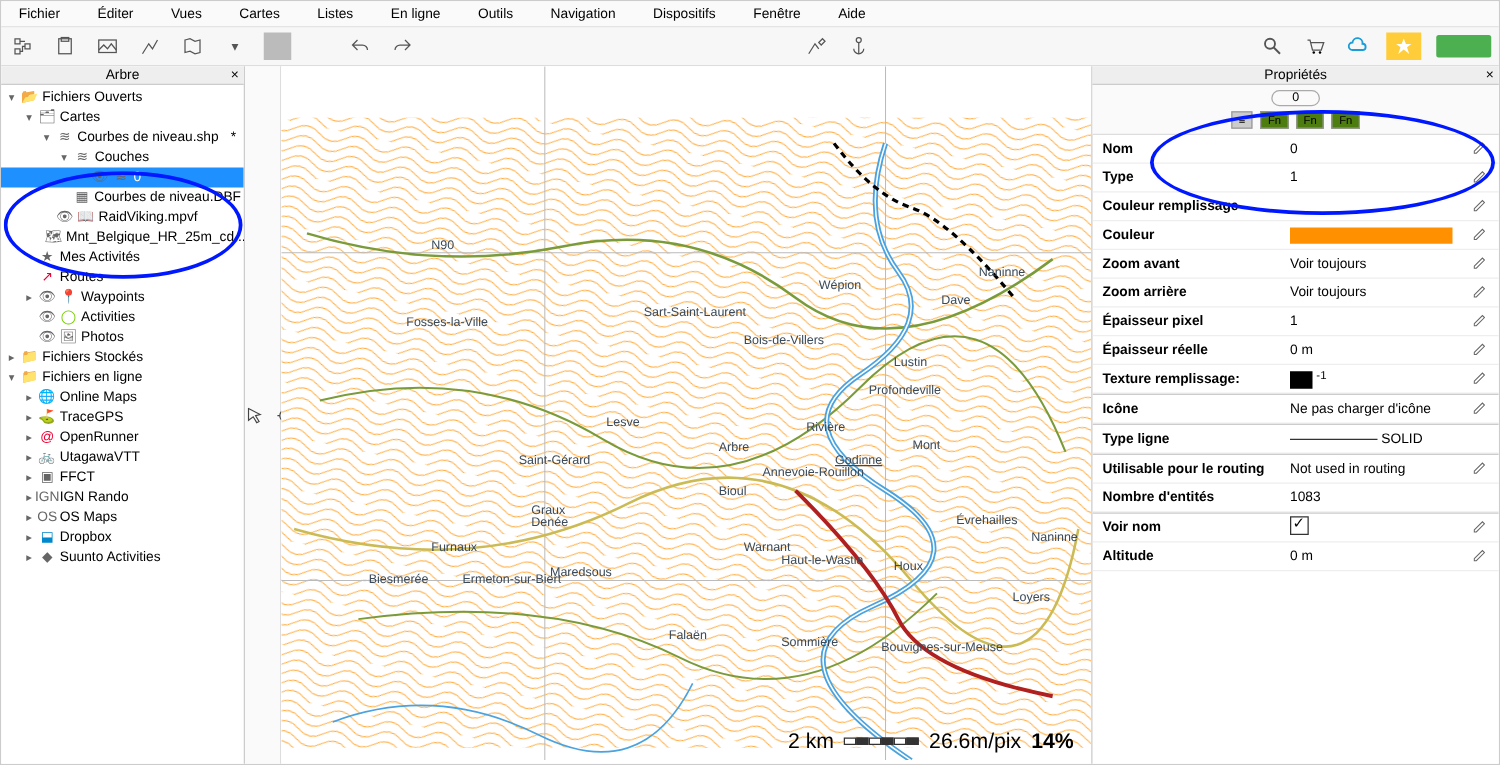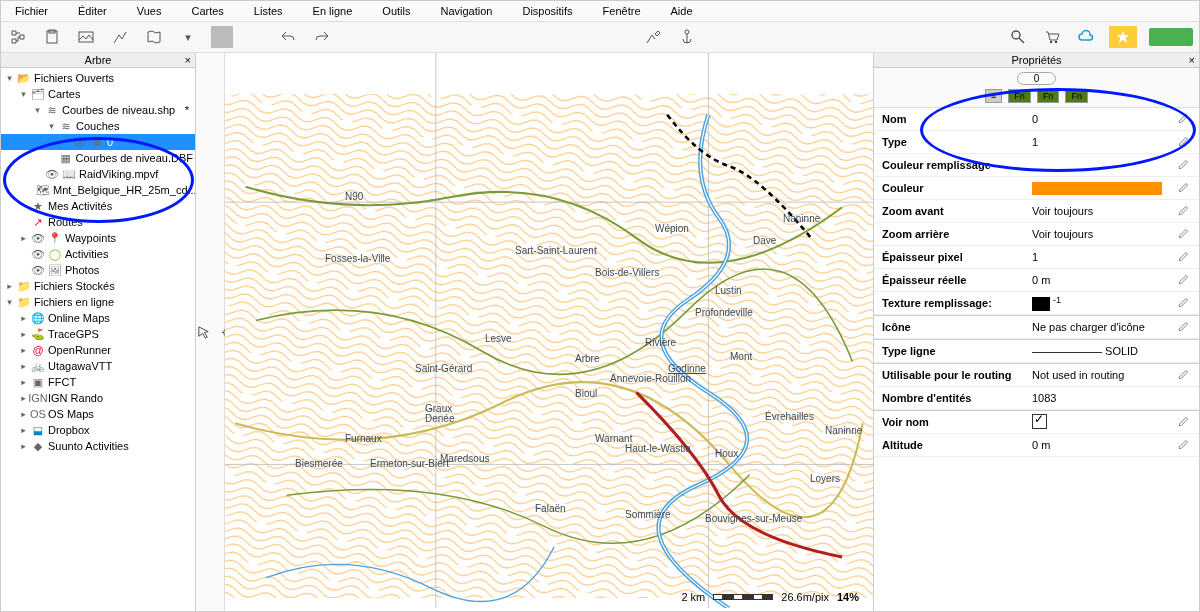--- a/index.html
+++ b/index.html
@@ -24,21 +24,21 @@
   .selected{background:#1e90ff;color:#fff}
   .oval-l{position:absolute;border:3px solid #0018ff;border-radius:50%;width:185px;height:80px;left:2px;top:84px;pointer-events:none}
   .center{flex:1;display:flex;min-width:0}
   .vbar{width:28px;border-right:1px solid #ddd;display:flex;flex-direction:row;align-items:center;gap:10px;padding:6px 0;background:#fafafa}
   .vbar .vsep{width:20px;height:1px;background:#ddd}
   .vbtn{width:20px;height:20px;display:flex;align-items:center;justify-content:center;color:#444}
   .vbtn svg{width:15px;height:15px}
   .map{flex:1;position:relative;background:#fff;overflow:hidden}
   .map svg{position:absolute;inset:0}
   .label{position:absolute;font-size:10px;color:#3a4a5a;white-space:nowrap}
-  .scale{position:absolute;right:14px;bottom:8px;display:flex;align-items:center;gap:8px;font-size:11px}
+  .scale{position:absolute;right:14px;bottom:8px;display:flex;align-items:center;gap:8px;font-size:17px}
   .scalebar{display:flex;height:6px}
   .scalebar div{width:10px;height:6px;border:1px solid #333;box-sizing:border-box}
   .scalebar div:nth-child(odd){background:#fff}
   .scalebar div:nth-child(even){background:#333}
   .right{width:325px;border-left:1px solid #ccc;display:flex;flex-direction:column;background:#fff}
   .prop-head{display:flex;flex-direction:column;align-items:center;gap:4px;padding:4px 0;background:#fafafa;border-bottom:1px solid #ddd}
   .pill{border:1px solid #aaa;border-radius:10px;padding:0 16px;font-size:10px}
   .fnrow{display:flex;gap:6px}
   .fnbtn{border:1px solid #999;padding:1px 5px;font-size:9px;background:#4d7c0f}
   .fnbtn.sel{background:#ccc}

